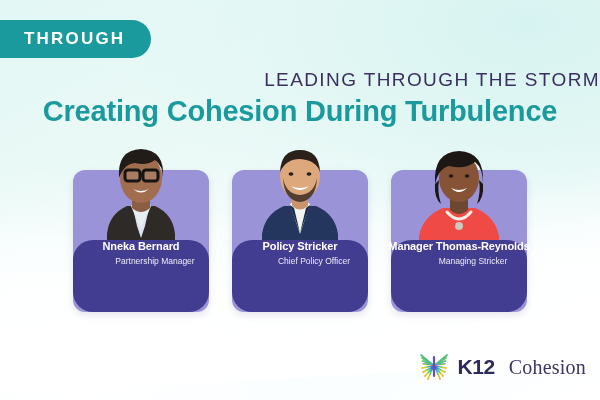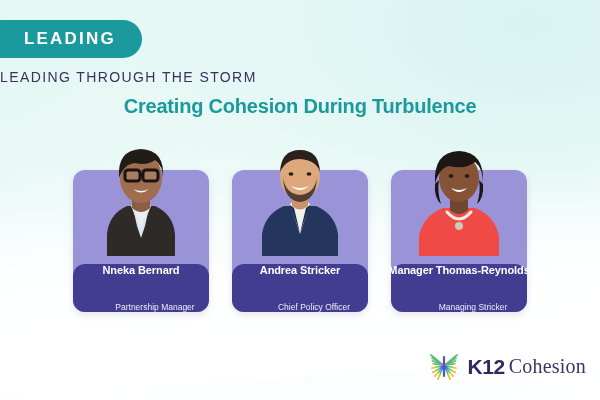--- a/index.html
+++ b/index.html
@@ -53,34 +53,34 @@
     font-weight: bold;
     letter-spacing: 2.2px;
   }
 
   
   .eyebrow {
     position: absolute;
     left: 0;
     right: 0;
     top: 69px;
-    text-align: left;
+    text-align: right;
     color: #3b2f5f;
-    font-size: 14px;
+    font-size: 19px;
     font-weight: normal;
     letter-spacing: 1.4px;
   }
   .headline {
     position: absolute;
     left: 0;
     right: 0;
     top: 95px;
     text-align: center;
     color: #1a9a9c;
-    font-size: 20px;
+    font-size: 29px;
     font-weight: bold;
     letter-spacing: -0.2px;
   }
 
   
   .cards {
     position: absolute;
     left: 0;
     right: 0;
     top: 170px;
@@ -108,27 +108,27 @@
     justify-content: center;
   }
   .portrait {
     display: block;
   }
   .nameplate {
     position: absolute;
     left: 0;
     right: 0;
     bottom: 0;
-    height: 48px;
+    height: 72px;
     background: #423d91;
-    border-radius: 12px;
+    border-radius: 20px;
     display: flex;
     flex-direction: column;
     align-items: center;
-    justify-content: space-between;
+    justify-content: flex-start;
     gap: 4px;
   }
   .sp-name {
     color: #ffffff;
     font-size: 11px;
     font-weight: bold;
     letter-spacing: -0.1px;
     white-space: nowrap;
   }
   .sp-role {
@@ -144,22 +144,22 @@
     position: absolute;
     right: 14px;
     bottom: 18px;
     display: flex;
     align-items: center;
     gap: 7px;
   }
   .logo-mark { display: block; }
   .logo-wordmark {
     display: flex;
-    align-items: flex-start;
-    gap: 4px;
+    align-items: center;
+    gap: 14px;
   }
   .logo-k12 {
     color: #2e2a5e;
     font-size: 21px;
     font-weight: bold;
     letter-spacing: -0.4px;
   }
   .logo-coalition {
     color: #3a3566;
     font-family: "Liberation Serif", serif;
@@ -169,21 +169,21 @@
   }
 </style>
 </head>
 <body>
 
 <div class="poster">
 
   <div class="bg-sheen"></div>
 
   <div class="badge">
-    <span>LEADING</span>
+    <span>THROUGH</span>
   </div>
 
   <div class="eyebrow">LEADING THROUGH THE STORM</div>
   <div class="headline">Creating Cohesion During Turbulence</div>
 
   <div class="cards">
 
     <div class="card">
       <div class="photo-slot">
         <svg class="portrait" width="128" height="118" viewBox="0 0 128 118">
@@ -249,21 +249,21 @@
             <path d="M47 40 Q48 62 64 64 Q80 62 81 40 Q78 56 64 57 Q50 56 47 40 Z" fill="#3a2d22" opacity=".85"></path>
 
             <ellipse cx="55" cy="36" rx="2.4" ry="1.8" fill="#241c16"></ellipse>
             <ellipse cx="73" cy="36" rx="2.4" ry="1.8" fill="#241c16"></ellipse>
 
             <path d="M55 48 Q64 56 73 48 Q64 52 55 48 Z" fill="#ffffff"></path>
           </g>
         </svg>
       </div>
       <div class="nameplate">
-        <div class="sp-name">Andrea Stricker</div>
+        <div class="sp-name">Policy Stricker</div>
         <div class="sp-role">Chief Policy Officer</div>
       </div>
     </div>
 
     <div class="card">
       <div class="photo-slot">
         <svg class="portrait" width="128" height="118" viewBox="0 0 128 118">
           <defs>
             <clipPath id="clipC">
                 <rect x="0" y="0" width="128" height="118"></rect>

